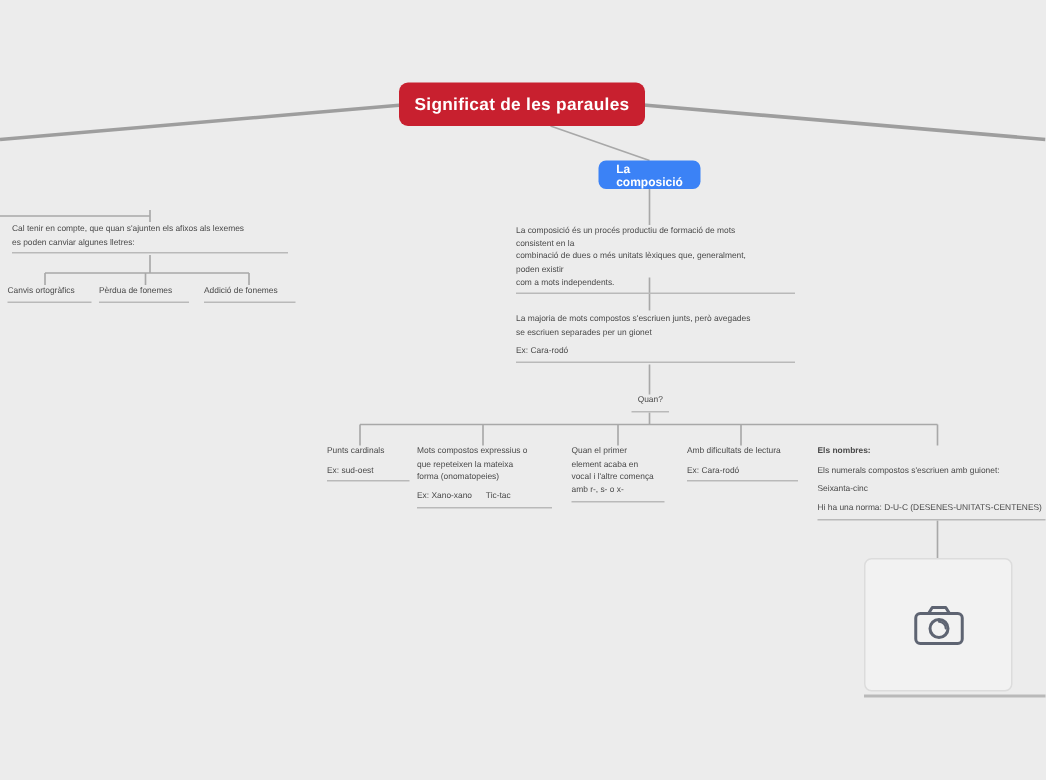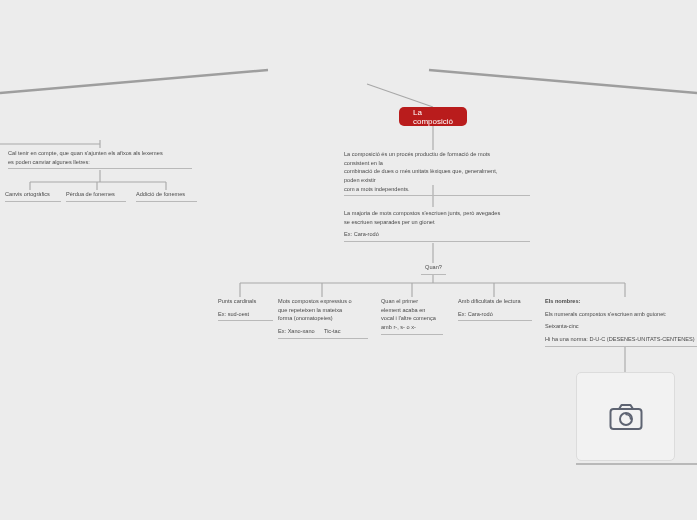--- a/index.html
+++ b/index.html
@@ -48,25 +48,25 @@
     padding: 0 6px;
   }
 
   
   .dark-node {
     position: absolute;
     left: 399px;
     top: 107px;
     width: 68px;
     height: 19px;
-    background: #b91c1c;
+    background: #3b82f6;
     border-radius: 5px;
     color: #ffffff;
     font-size: 8px;
-    font-weight: normal;
+    font-weight: bold;
     display: flex;
     align-items: center;
     justify-content: center;
     box-sizing: border-box;
     padding: 0 16px;
   }
 
   
   .tnode {
     position: absolute;
@@ -151,20 +151,23 @@
 
     <line x1="100" y1="140" x2="100" y2="148" stroke="#a8a8a8" stroke-width="1.1"></line>
     <line x1="0" y1="144" x2="100" y2="144" stroke="#a8a8a8" stroke-width="1.1"></line>
     <line x1="100" y1="170" x2="100" y2="182" stroke="#a8a8a8" stroke-width="1.1"></line>
     <line x1="30" y1="182" x2="166" y2="182" stroke="#a8a8a8" stroke-width="1.1"></line>
     <line x1="30" y1="182" x2="30" y2="190" stroke="#a8a8a8" stroke-width="1.1"></line>
     <line x1="97" y1="182" x2="97" y2="190" stroke="#a8a8a8" stroke-width="1.1"></line>
     <line x1="166" y1="182" x2="166" y2="190" stroke="#a8a8a8" stroke-width="1.1"></line>
   </svg>
 
+  <div class="root-node">
+    <span>Significat de les paraules</span>
+  </div>
 
   <div class="dark-node">
     <span>La composició</span>
   </div>
 
   <div class="tnode" style="left:8px; top:149px; width:184px;">
     <span class="ln">Cal tenir en compte, que quan s'ajunten els afixos als lexemes</span>
     <span class="ln">es poden canviar algunes lletres:</span>
   </div>
 

